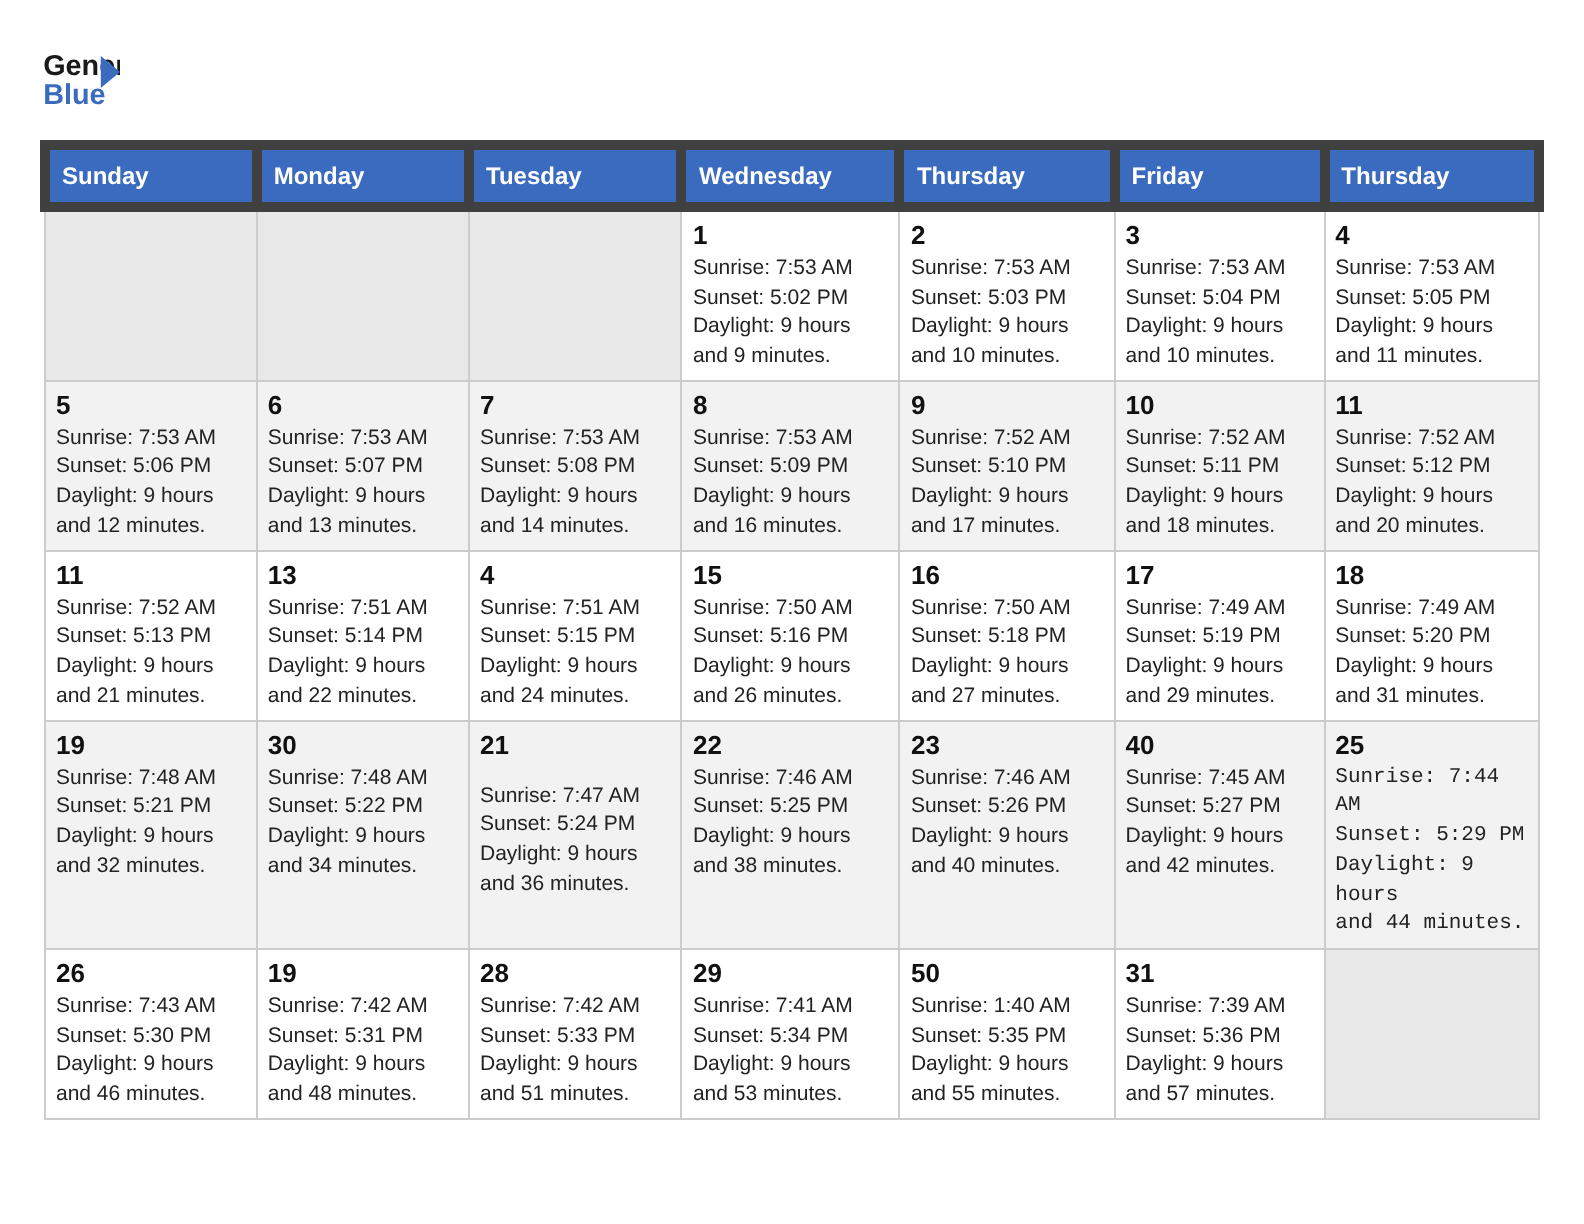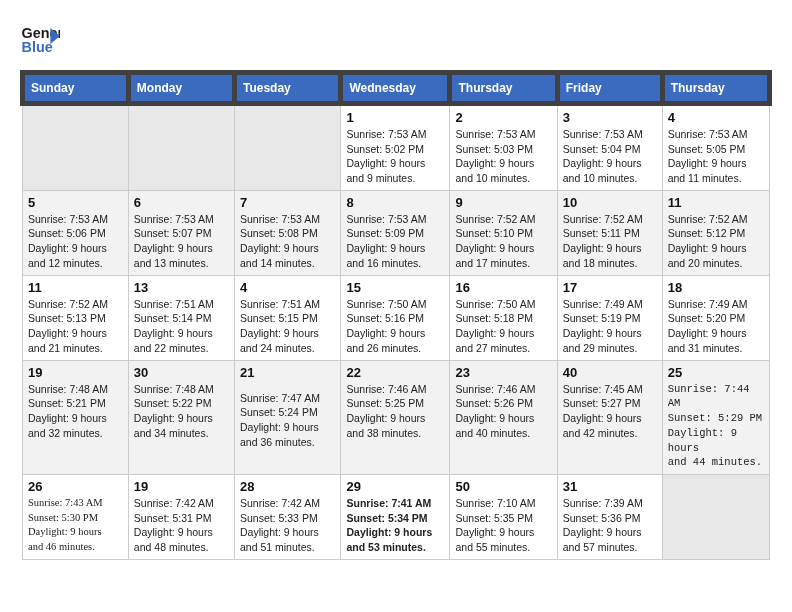--- a/index.html
+++ b/index.html
@@ -292,49 +292,49 @@
           <div class="day-number">25</div>
           <div class="day-info" style="white-space: pre-line; font-family: Liberation Mono, monospace;">Sunrise: 7:44 AM
 Sunset: 5:29 PM
 Daylight: 9 hours
 and 44 minutes.</div>
         </td>
       </tr>
       <tr>
         <td>
           <div class="day-number">26</div>
-          <div class="day-info" style="white-space: pre-line; font-family: Liberation Serif, serif;">Sunrise: 7:43 AM
+          <div class="day-info" style="white-space: pre-line;">Sunrise: 7:43 AM
 Sunset: 5:30 PM
 Daylight: 9 hours
 and 46 minutes.</div>
         </td>
         <td>
           <div class="day-number">19</div>
           <div class="day-info" style="white-space: pre-line;">Sunrise: 7:42 AM
 Sunset: 5:31 PM
 Daylight: 9 hours
 and 48 minutes.</div>
         </td>
         <td>
           <div class="day-number">28</div>
           <div class="day-info" style="white-space: pre-line;">Sunrise: 7:42 AM
 Sunset: 5:33 PM
 Daylight: 9 hours
 and 51 minutes.</div>
         </td>
         <td>
           <div class="day-number">29</div>
-          <div class="day-info" style="white-space: pre-line; font-weight: bold;">Sunrise: 7:41 AM
+          <div class="day-info" style="white-space: pre-line;">Sunrise: 7:41 AM
 Sunset: 5:34 PM
 Daylight: 9 hours
 and 53 minutes.</div>
         </td>
         <td>
           <div class="day-number">50</div>
-          <div class="day-info" style="white-space: pre-line;">Sunrise: 7:10 AM
+          <div class="day-info" style="white-space: pre-line;">Sunrise: 1:40 AM
 Sunset: 5:35 PM
 Daylight: 9 hours
 and 55 minutes.</div>
         </td>
         <td>
           <div class="day-number">31</div>
           <div class="day-info" style="white-space: pre-line;">Sunrise: 7:39 AM
 Sunset: 5:36 PM
 Daylight: 9 hours
 and 57 minutes.</div>

